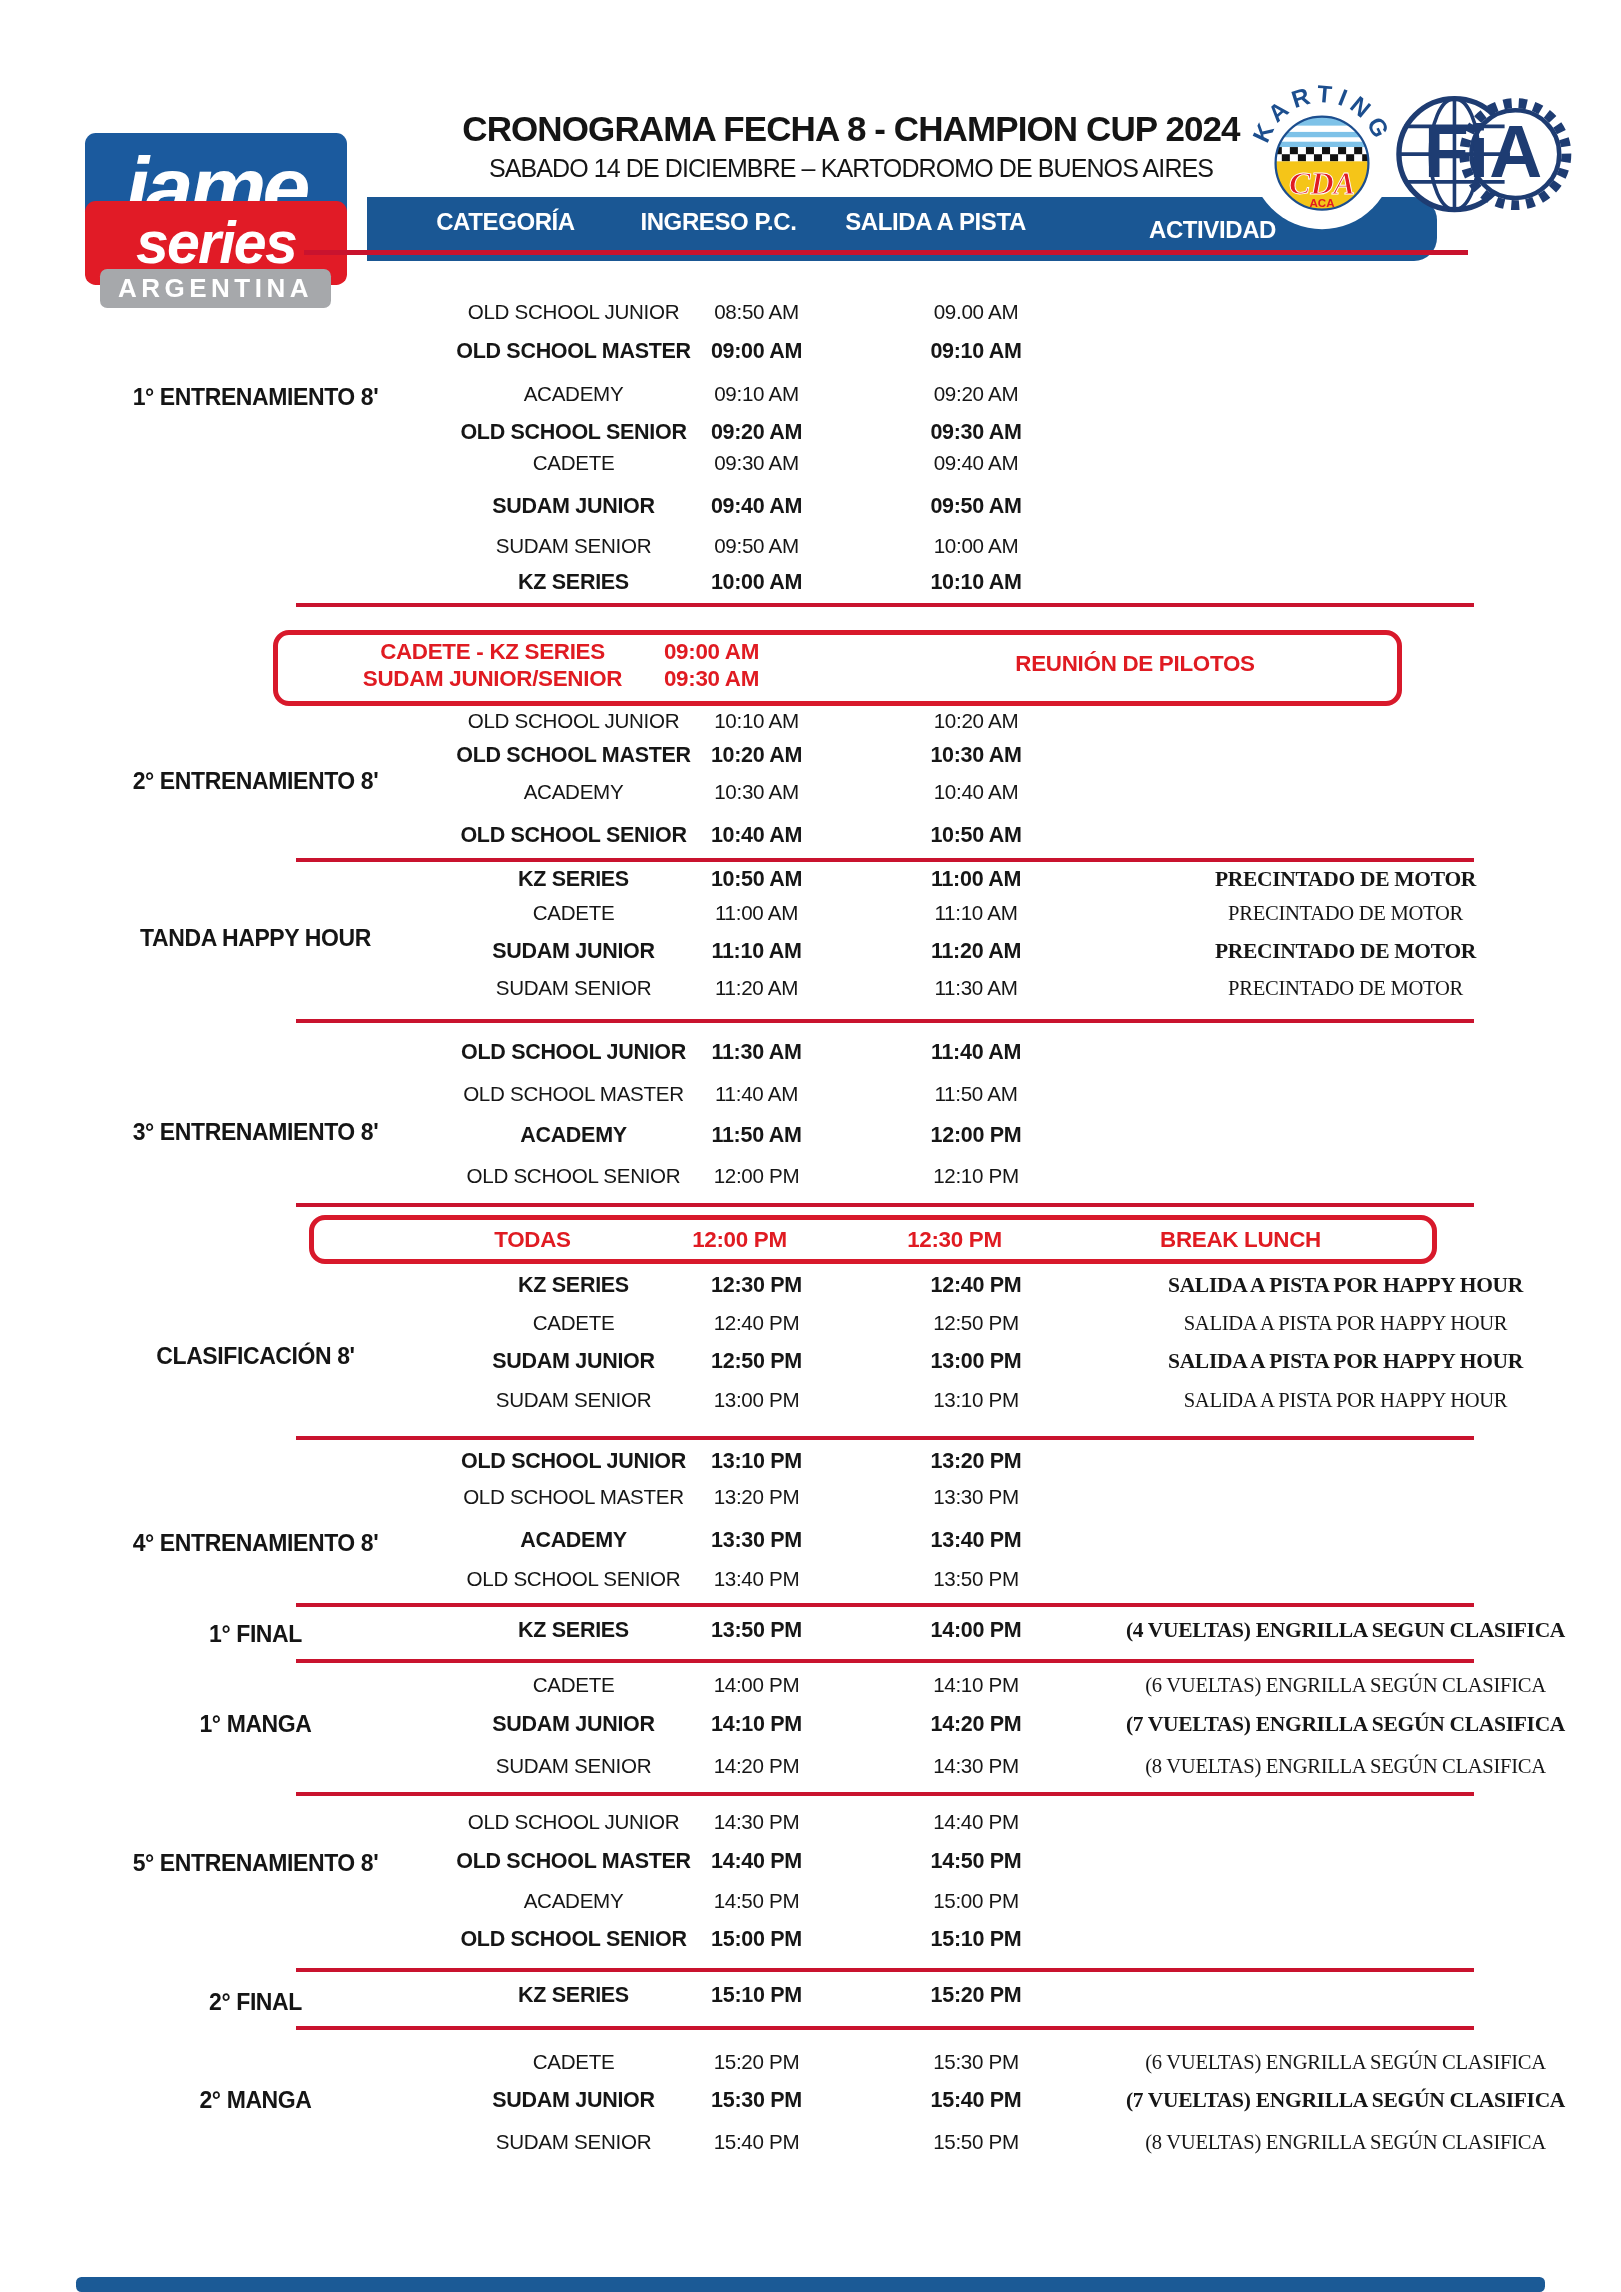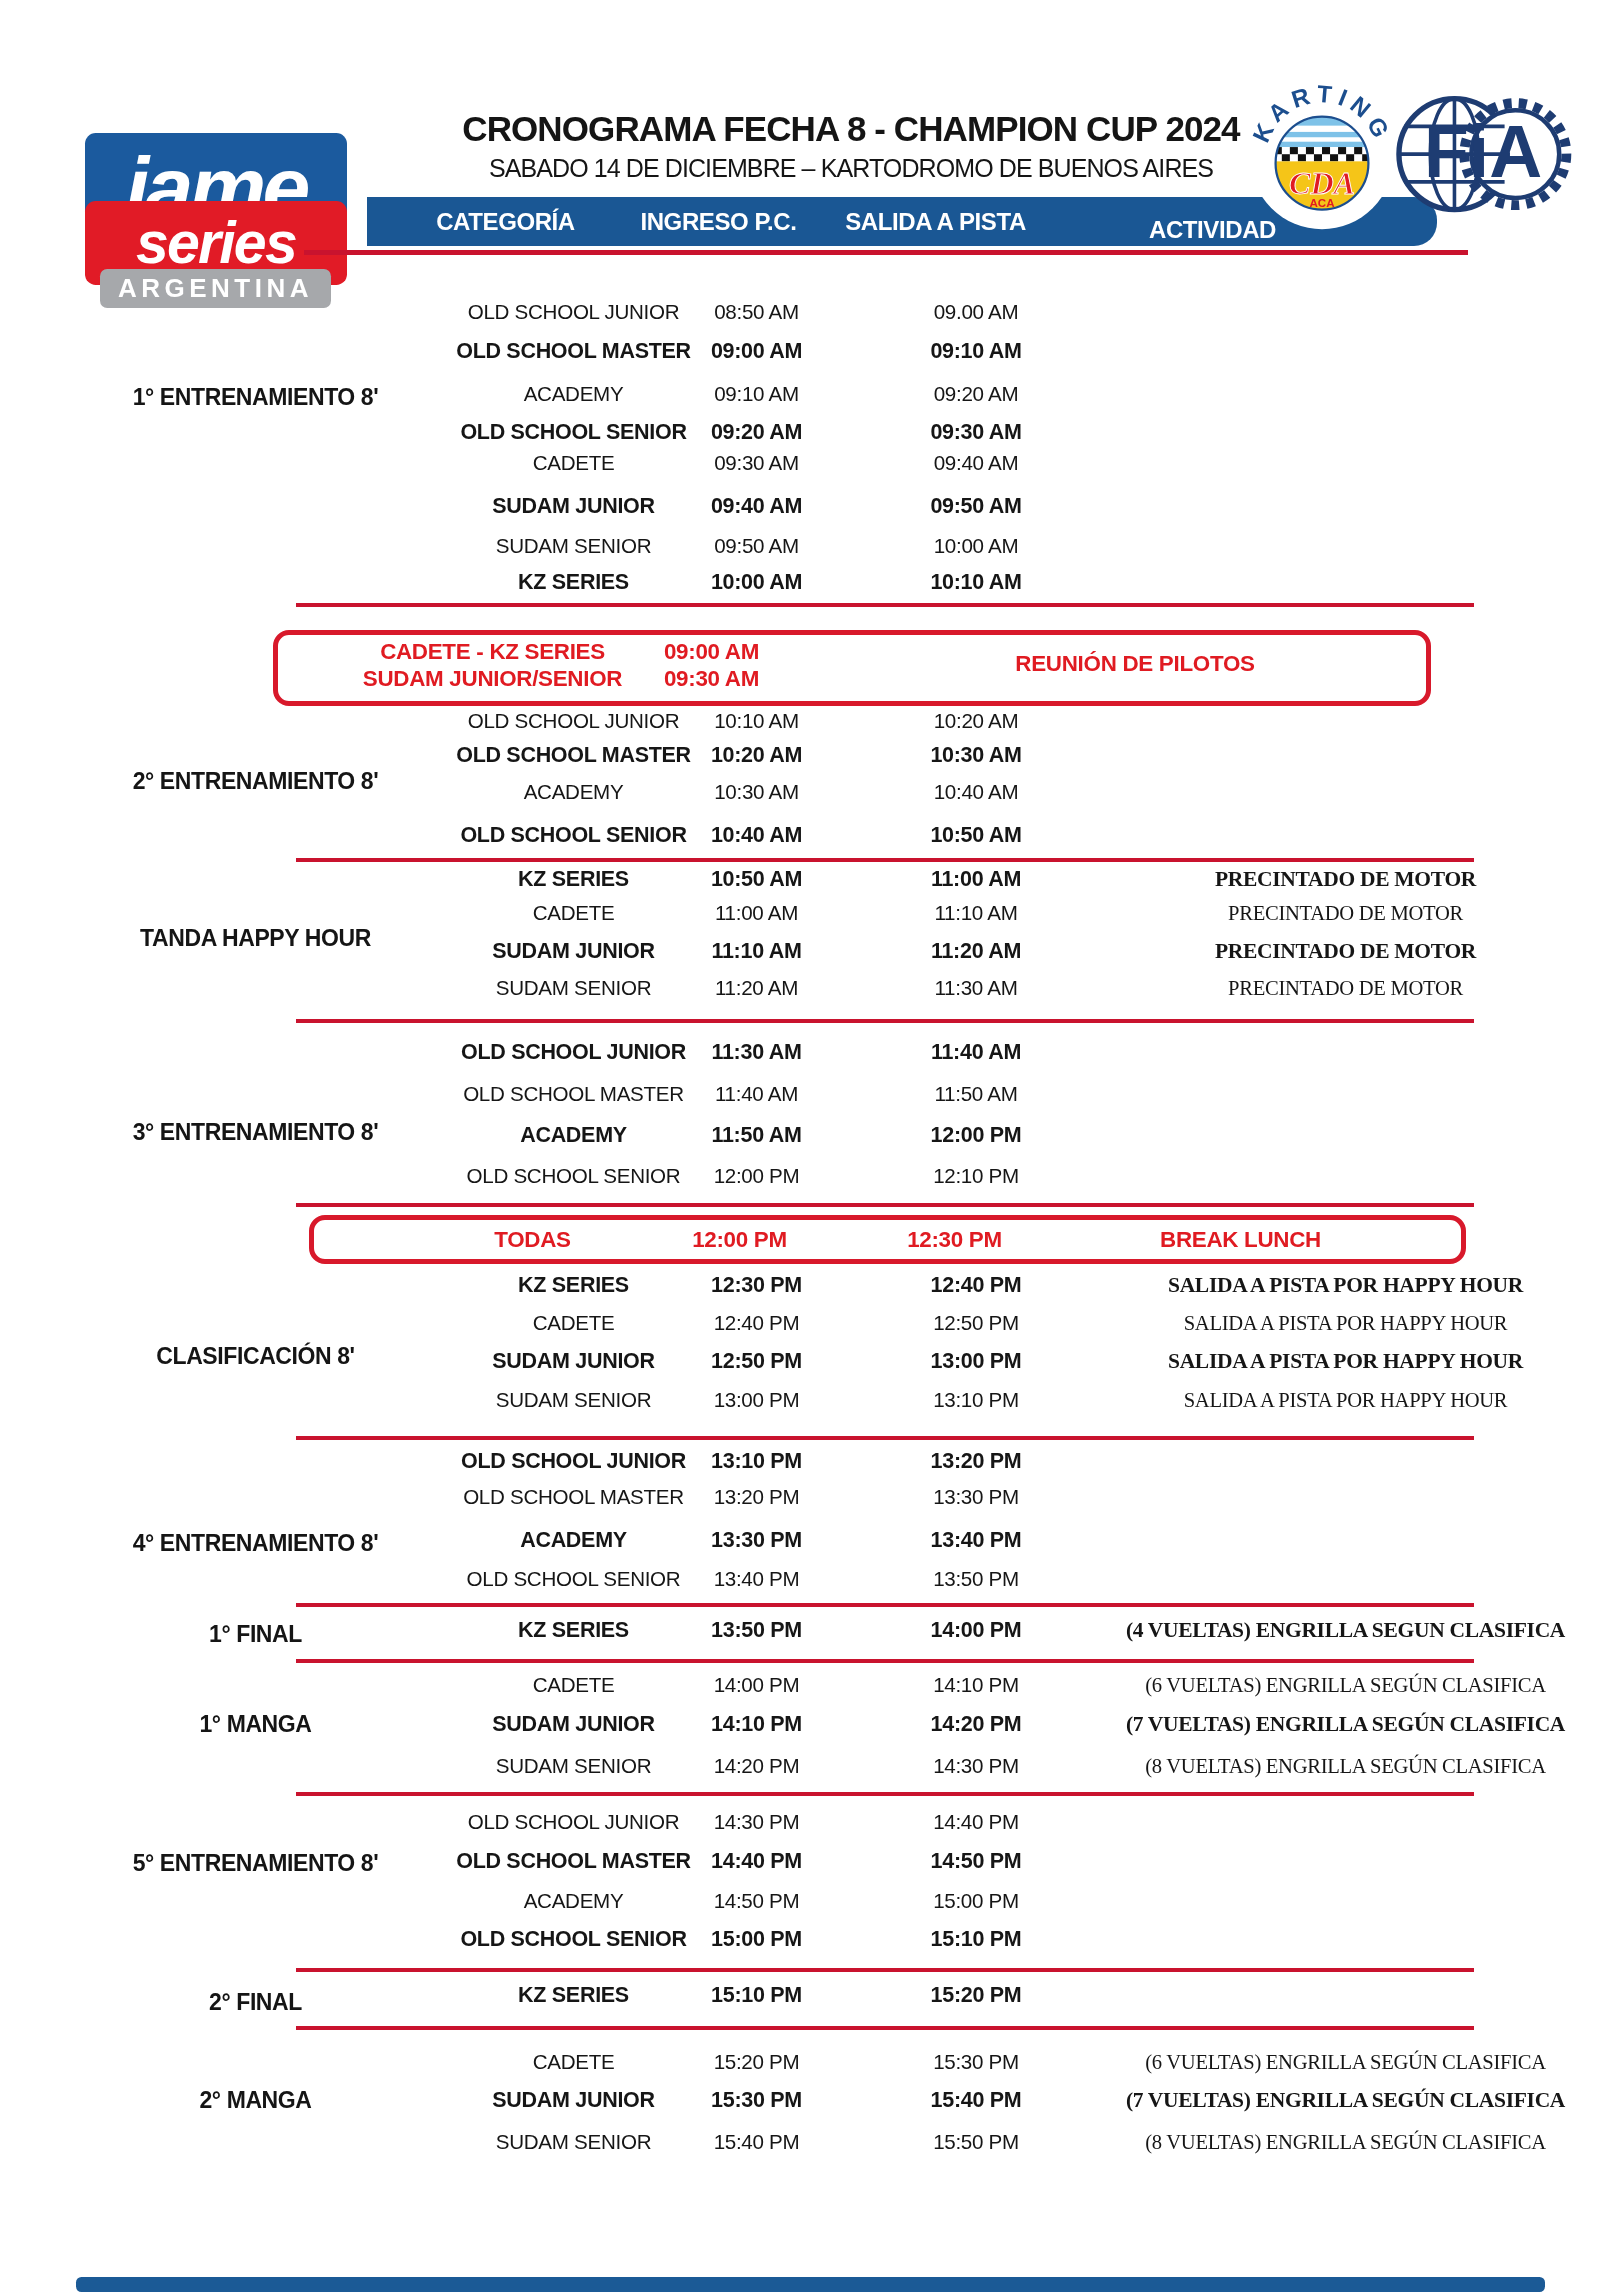--- a/index.html
+++ b/index.html
@@ -8,42 +8,42 @@
     font-family:"Liberation Sans", sans-serif;color:#151515;overflow:hidden;
   }
   
   .logo-block{position:absolute;border-radius:10.7px;display:flex;align-items:center;justify-content:center;color:#fff;}
   .logo-iame{left:85px;top:90px;width:262px;height:109px;background:#1b5a9e;font-size:86px;font-weight:800;font-style:italic;letter-spacing:-3.6px;margin-top:43px;}
   .logo-series{left:85px;top:201px;width:262px;height:84px;background:#e11b26;font-size:59px;font-weight:800;font-style:italic;letter-spacing:-1.8px;}
   .logo-argentina{left:100px;top:269px;width:231px;height:39px;background:#a6a8ab;font-size:26px;font-weight:700;letter-spacing:4.5px;border-radius:7.2px;}
   .title-wrap{position:absolute;left:403px;top:109px;width:896px;text-align:center;}
   .title{font-size:35px;font-weight:700;letter-spacing:-0.9px;white-space:nowrap;}
   .subtitle{font-size:25px;font-weight:400;margin-top:5.4px;letter-spacing:-0.9px;white-space:nowrap;}
-  .colbar{position:absolute;left:367px;top:197px;width:1070px;height:49px;background:#1a5794;border-radius:0 23px 23px 0;}
+  .colbar{position:absolute;left:367px;top:197px;width:1070px;height:64px;background:#1a5794;border-radius:0 23px 23px 0;}
   .colbar .hcell{position:absolute;top:0;height:49px;line-height:49px;color:#fff;font-weight:700;font-size:24px;text-align:center;letter-spacing:-0.4px;}
   .hc-cat{left:40px;width:197px;}
   .hc-ing{left:253px;width:197px;}
   .hc-sal{left:452px;width:233px;}
   .hc-act{left:729px;width:233px;margin-top:8px;}
   .hdr-redline{position:absolute;left:304px;top:250px;width:1164px;height:5.4px;background:#c9132e;}
   
   .badge{position:absolute;}
   
   .row{position:absolute;left:0;width:1621px;height:32px;}
   .cell{position:absolute;top:0;height:32px;line-height:32px;font-size:20.6px;color:#161616;white-space:nowrap;letter-spacing:-0.3px;}
   .cat{left:430px;width:287px;text-align:center;}
   .ing{left:676px;width:161px;text-align:center;}
   .sal{left:882px;width:188px;text-align:center;}
   .act{left:1070px;width:551px;text-align:center;font-family:Liberation Serif, serif;}
   .b .cell{font-weight:700;font-size:21.5px;}
   .tight{font-size:19.7px !important;letter-spacing:-0.5px;}
   .block-label{position:absolute;left:90px;width:331px;height:32px;line-height:32px;text-align:center;font-weight:700;font-size:23px;letter-spacing:-0.4px;white-space:nowrap;}
   .sep{position:absolute;left:296px;width:1178px;height:3.6px;background:#c9132e;}
   
-  .notice{position:absolute;border:5.4px solid #d8192b;border-radius:16px;background:#fff;padding-left:29px;}
+  .notice{position:absolute;border:5.4px solid #d8192b;border-radius:16px;background:#fff;}
   .notice .ncell{position:absolute;height:30px;line-height:30px;color:#e01b22;font-weight:700;font-size:22.4px;text-align:center;white-space:nowrap;letter-spacing:-0.3px;}
   .footer-bar{position:absolute;left:76px;top:2277px;width:1469px;height:15px;background:#1b5a96;border-radius:5.4px;}
 </style>
 </head>
 <body>
 
 <div class="logo-block logo-iame">
     <span>iame</span>
   </div>
 <div class="logo-block logo-series">

